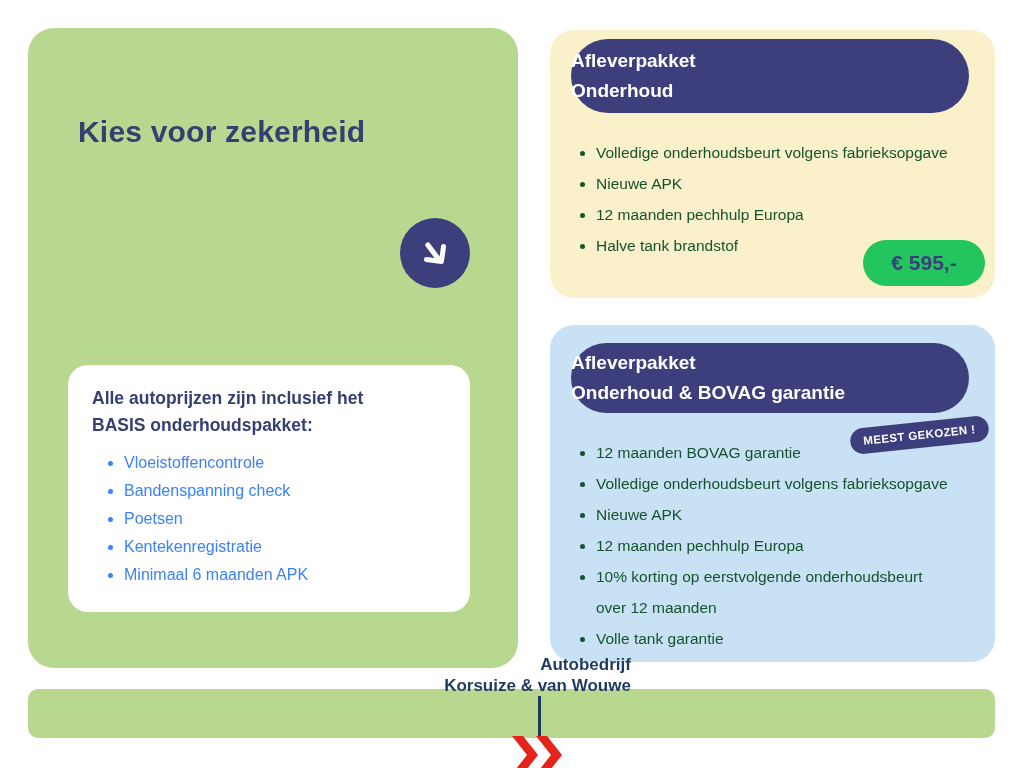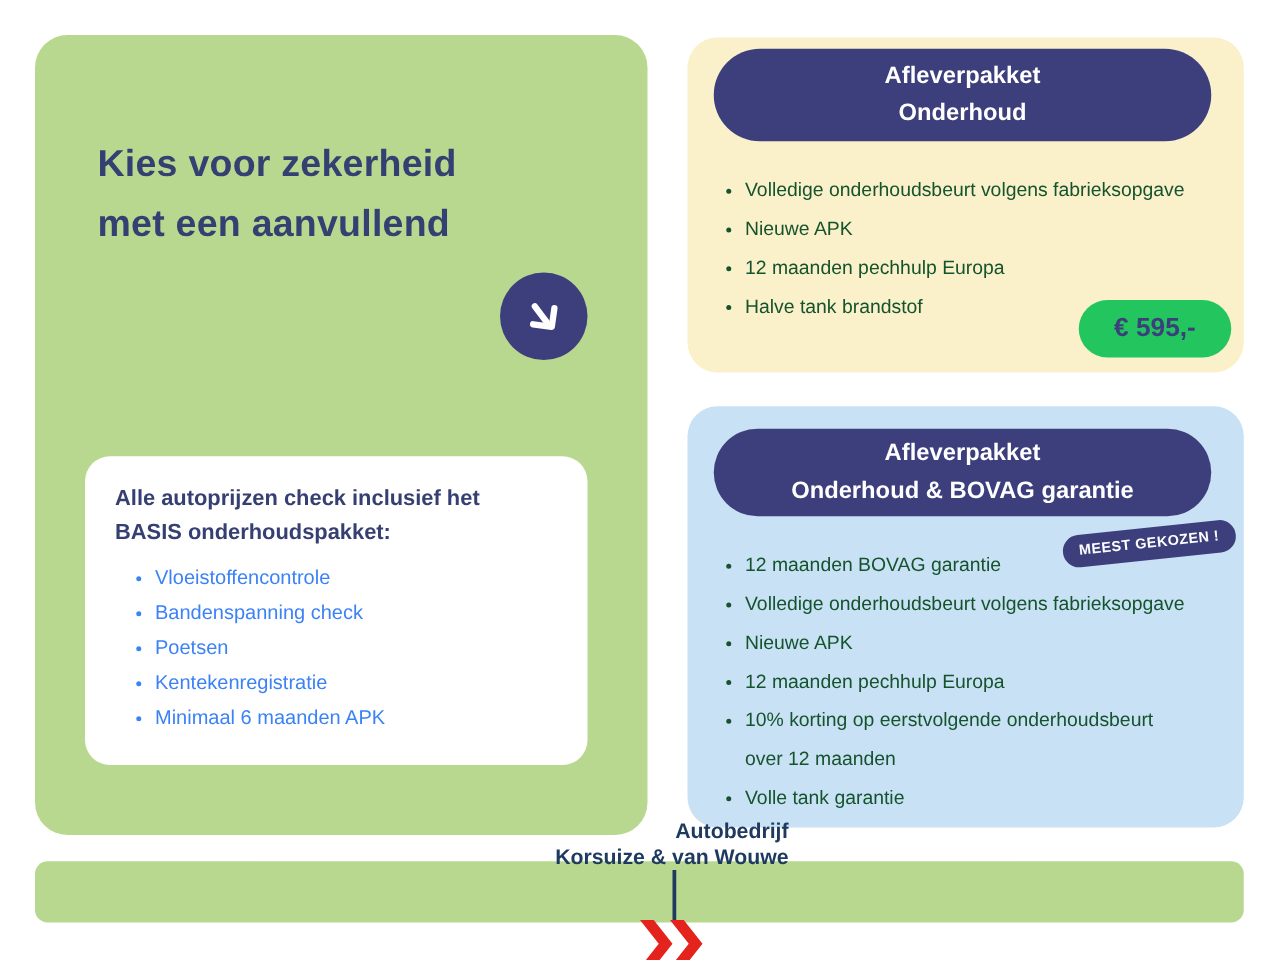--- a/index.html
+++ b/index.html
@@ -58,21 +58,21 @@
   .package-card {
     position:absolute; left:550px;
     width:445px; border-radius:24px;
   }
   .card-onderhoud { top:30px;  height:268px; background:#faf0ca; }
   .card-bovag     { top:325px; height:337px; background:#c9e1f4; }
 
   .pill-header {
     position:absolute; left:21px; width:398px;
     background:#3d3f7d; border-radius:40px;
-    color:#ffffff; text-align:center;
+    color:#ffffff; 
     font-weight:bold; font-size:19px; line-height:30px;
     display:flex; flex-direction:column; justify-content:center;
   }
   .card-onderhoud .pill-header { top:9px;  height:74px; }
   .card-bovag     .pill-header { top:18px; height:70px; }
   .pill-header span { display:block; }
 
   .pkg-list {
     position:absolute; left:28px; right:18px;
     margin:0; padding-left:18px;
@@ -125,35 +125,34 @@
     width:3px; height:40px; background:#1e3a5f;
     margin:0 10px 0 14px;
   }
 </style>
 </head>
 <body>
 
 <div class="green-panel">
   <div class="main-title">
     <span>Kies voor zekerheid</span>
-    <span>met een aanvullend</span>
   </div>
 
   <div class="arrow-circle">
     <svg width="44" height="44" viewBox="0 0 70 70" aria-hidden="true">
       <g transform="rotate(8 35 35)" stroke="#ffffff" stroke-width="8" stroke-linecap="round" stroke-linejoin="round" fill="none">
         <path d="M22 24 L42 44"></path>
         <path d="M47 23 L47 47 L23 47"></path>
       </g>
     </svg>
   </div>
 
   <div class="basis-card">
     <div class="basis-heading">
-      <span>Alle autoprijzen check inclusief het</span>
+      <span>Alle autoprijzen zijn inclusief het</span>
       <span>BASIS onderhoudspakket:</span>
     </div>
     <ul class="basis-list">
       <li>Vloeistoffencontrole</li>
       <li>Bandenspanning check</li>
       <li>Poetsen</li>
       <li>Kentekenregistratie</li>
       <li>Minimaal 6 maanden APK</li>
     </ul>
   </div>

